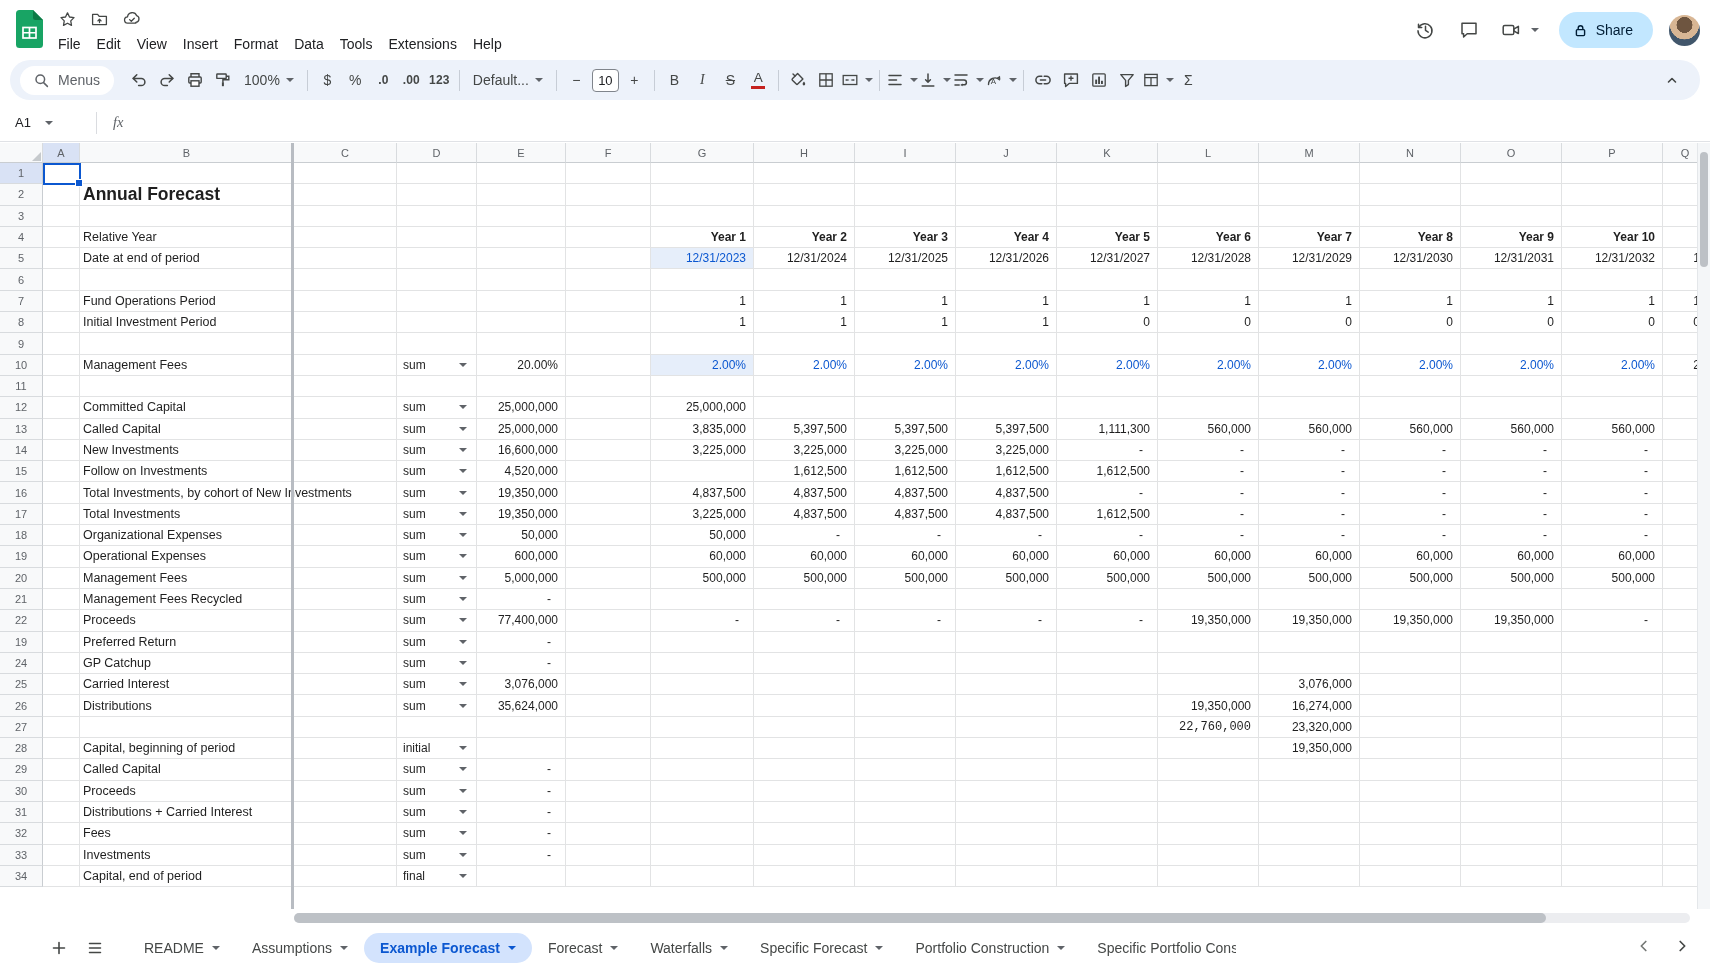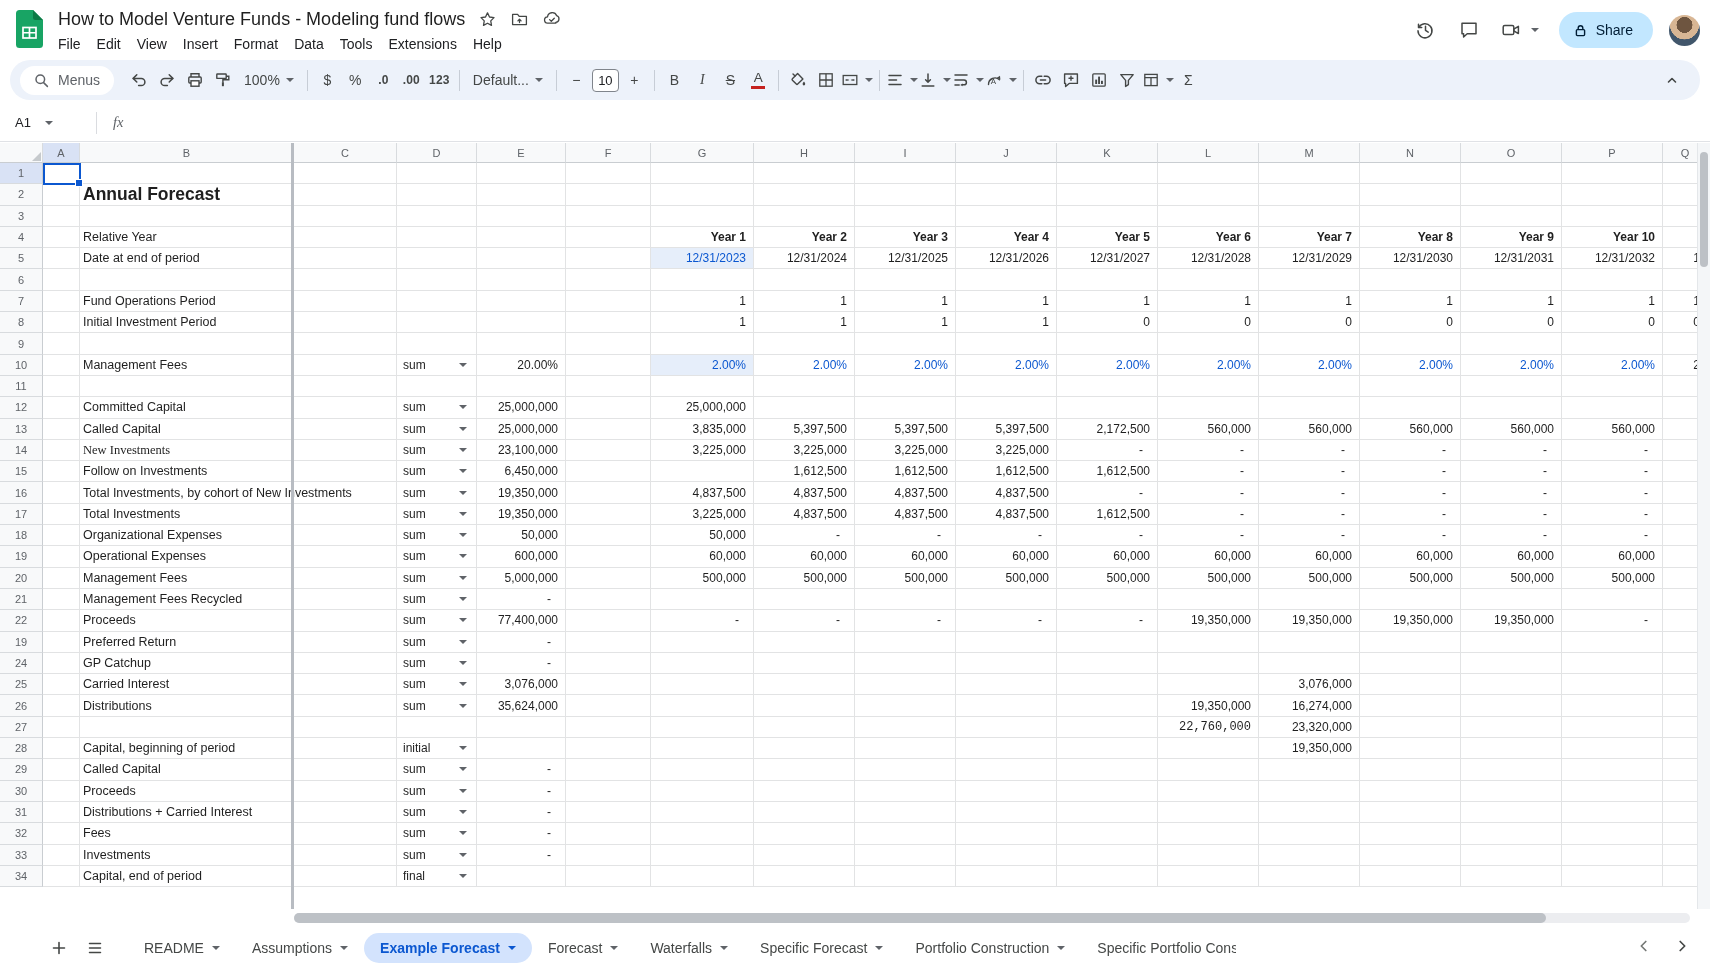--- a/index.html
+++ b/index.html
@@ -107,21 +107,20 @@
   <svg class="sheets-logo" width="29" height="38" viewBox="0 0 29 38">
     <path d="M18 0H4.5A3.5 3.5 0 0 0 1 3.5v31A3.5 3.5 0 0 0 4.5 38h20a3.5 3.5 0 0 0 3.5-3.5V10z" fill="#18A464"></path>
     <path d="M18 0l10 10h-7.5A2.5 2.5 0 0 1 18 7.5z" fill="#0C7B46"></path>
     <g stroke="#fff" stroke-width="1.7" fill="none">
         <rect x="8" y="17.5" width="13" height="10.5"></rect>
         <path d="M8 22.75h13M14.5 17.5v10.5"></path>
       </g>
   </svg>
   <div class="head-col">
     <div class="title-row">
-      <span class="doc-title">How to Model Venture Funds - Modeling fund flows</span>
       <span class="t-ic">
         <svg width="19" height="19" viewBox="0 0 19 19" fill="none" stroke="#444746" stroke-width="1.3" stroke-linejoin="round">
             <path d="M9.5 2.9l2 4.1 4.5.65-3.25 3.2.75 4.5-4-2.1-4 2.1.75-4.5L3 7.65 7.5 7z"></path>
           </svg>
       </span>
       <span class="t-ic">
         <svg width="19" height="19" viewBox="0 0 19 19" fill="none" stroke="#444746" stroke-width="1.3" stroke-linejoin="round">
             <path d="M2.6 4.4h5l1.6 2h7.2v8.2H2.6z"></path>
             <path d="M9.5 12.6V9.3M9.5 9.3 7.9 10.9M9.5 9.3l1.6 1.6" stroke-linecap="round"></path>
           </svg>
@@ -633,40 +632,40 @@
         <div class="cell aggcell" style="width: 80px;">
           <span class="aggtxt">sum</span>
           <span class="cvn"></span>
         </div>
         <div class="cell num" style="width: 89px;">25,000,000</div>
         <div class="cell" style="width: 85px;"></div>
         <div class="cell num" style="width: 103px;">3,835,000</div>
         <div class="cell num" style="width: 101px;">5,397,500</div>
         <div class="cell num" style="width: 101px;">5,397,500</div>
         <div class="cell num" style="width: 101px;">5,397,500</div>
-        <div class="cell num" style="width: 101px;">2,172,500</div>
+        <div class="cell num" style="width: 101px;">1,111,300</div>
         <div class="cell num" style="width: 101px;">560,000</div>
         <div class="cell num" style="width: 101px;">560,000</div>
         <div class="cell num" style="width: 101px;">560,000</div>
         <div class="cell num" style="width: 101px;">560,000</div>
         <div class="cell num" style="width: 101px;">560,000</div>
         <div class="cell" style="width: 45px;"></div>
       </div>
       <div class="grow">
         <div class="rnum">14</div>
         <div class="cell" style="width: 37px;"></div>
-        <div class="cell bcell" style="width: 214px; font-family: Liberation Serif, serif;">
+        <div class="cell bcell" style="width: 214px;">
           <span class="lbl">New Investments</span>
         </div>
         <div class="cell" style="width: 103px;"></div>
         <div class="cell aggcell" style="width: 80px;">
           <span class="aggtxt">sum</span>
           <span class="cvn"></span>
         </div>
-        <div class="cell num" style="width: 89px;">23,100,000</div>
+        <div class="cell num" style="width: 89px;">16,600,000</div>
         <div class="cell" style="width: 85px;"></div>
         <div class="cell num" style="width: 103px;">3,225,000</div>
         <div class="cell num" style="width: 101px;">3,225,000</div>
         <div class="cell num" style="width: 101px;">3,225,000</div>
         <div class="cell num" style="width: 101px;">3,225,000</div>
         <div class="cell num dash" style="width: 101px;">-</div>
         <div class="cell num dash" style="width: 101px;">-</div>
         <div class="cell num dash" style="width: 101px;">-</div>
         <div class="cell num dash" style="width: 101px;">-</div>
         <div class="cell num dash" style="width: 101px;">-</div>
@@ -677,21 +676,21 @@
         <div class="rnum">15</div>
         <div class="cell" style="width: 37px;"></div>
         <div class="cell bcell" style="width: 214px;">
           <span class="lbl">Follow on Investments</span>
         </div>
         <div class="cell" style="width: 103px;"></div>
         <div class="cell aggcell" style="width: 80px;">
           <span class="aggtxt">sum</span>
           <span class="cvn"></span>
         </div>
-        <div class="cell num" style="width: 89px;">6,450,000</div>
+        <div class="cell num" style="width: 89px;">4,520,000</div>
         <div class="cell" style="width: 85px;"></div>
         <div class="cell" style="width: 103px;"></div>
         <div class="cell num" style="width: 101px;">1,612,500</div>
         <div class="cell num" style="width: 101px;">1,612,500</div>
         <div class="cell num" style="width: 101px;">1,612,500</div>
         <div class="cell num" style="width: 101px;">1,612,500</div>
         <div class="cell num dash" style="width: 101px;">-</div>
         <div class="cell num dash" style="width: 101px;">-</div>
         <div class="cell num dash" style="width: 101px;">-</div>
         <div class="cell num dash" style="width: 101px;">-</div>

